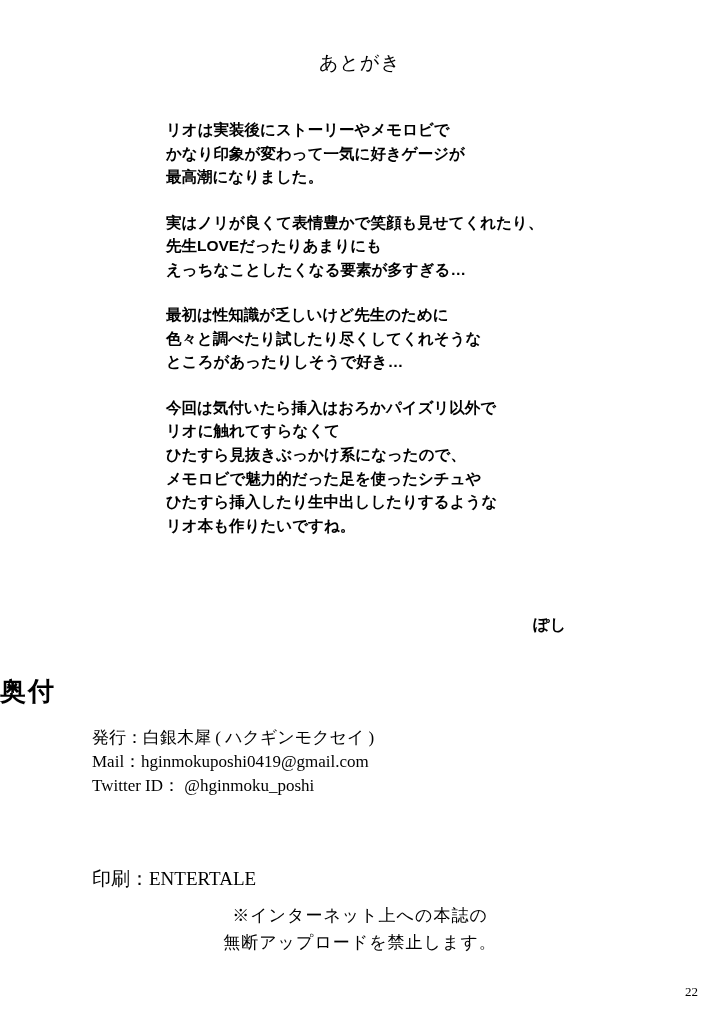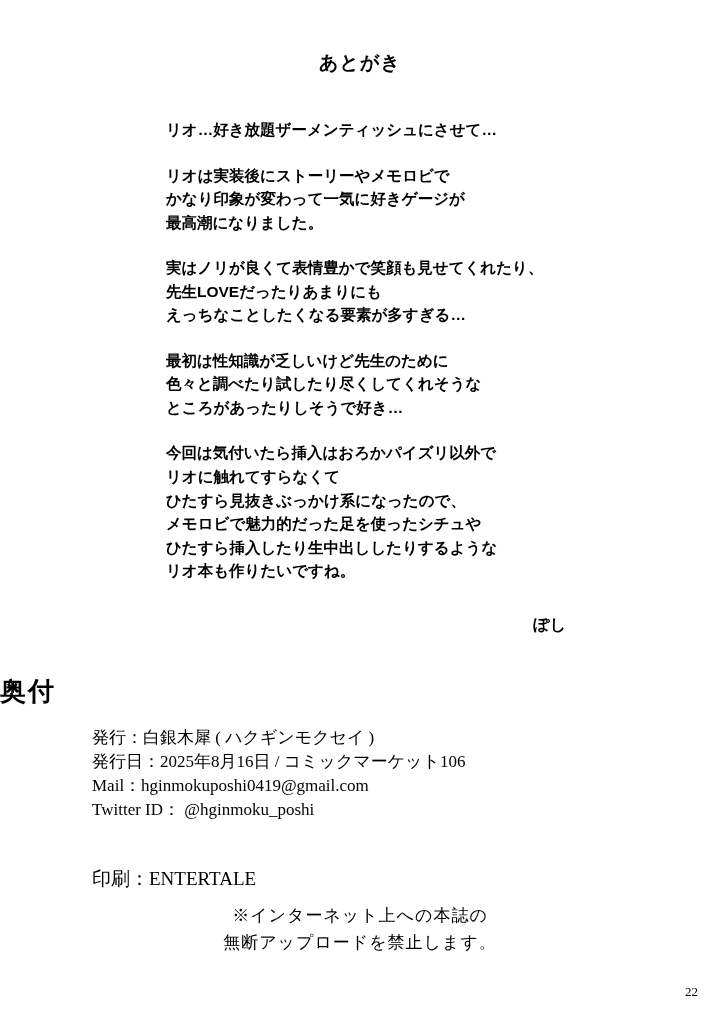--- a/index.html
+++ b/index.html
@@ -23,21 +23,21 @@
   }
 
   
   .afterword-title {
     position: absolute;
     top: 50px;
     left: 0;
     width: 100%;
     text-align: center;
     font-size: 19px;
-    font-weight: bold;
+    font-weight: normal;
     letter-spacing: 1px;
   }
 
   .afterword-body {
     position: absolute;
     top: 118px;
     left: 166px;
     width: 430px;
   }
 
@@ -125,21 +125,20 @@
   }
 </style>
 </head>
 <body>
 
 <div class="page">
 
   <div class="afterword-title">あとがき</div>
 
   <div class="afterword-body">
-    <p class="para">リオ…好き放題ザーメンティッシュにさせて…</p>
     <p class="para">リオは実装後にストーリーやメモロビで
 かなり印象が変わって一気に好きゲージが
 最高潮になりました。</p>
     <p class="para">実はノリが良くて表情豊かで笑顔も見せてくれたり、
 先生LOVEだったりあまりにも
 えっちなことしたくなる要素が多すぎる…</p>
     <p class="para">最初は性知識が乏しいけど先生のために
 色々と調べたり試したり尽くしてくれそうな
 ところがあったりしそうで好き…</p>
     <p class="para">今回は気付いたら挿入はおろかパイズリ以外で
@@ -149,21 +148,20 @@
 ひたすら挿入したり生中出ししたりするような
 リオ本も作りたいですね。</p>
   </div>
 
   <div class="signature">ぽし</div>
 
   <div class="colophon-title">奥付</div>
 
   <div class="colophon-block">
     <div class="colophon-line">発行：白銀木犀 ( ハクギンモクセイ )</div>
-    <div class="colophon-line">発行日：2025年8月16日 / コミックマーケット106</div>
     <div class="colophon-line">Mail：hginmokuposhi0419@gmail.com</div>
     <div class="colophon-line">Twitter ID： @hginmoku_poshi</div>
   </div>
 
   <div class="print-line">印刷：ENTERTALE</div>
 
   <div class="notice">
     <span class="n1">※インターネット上への本誌の</span>
     <span class="n2">無断アップロードを禁止します。</span>
   </div>

